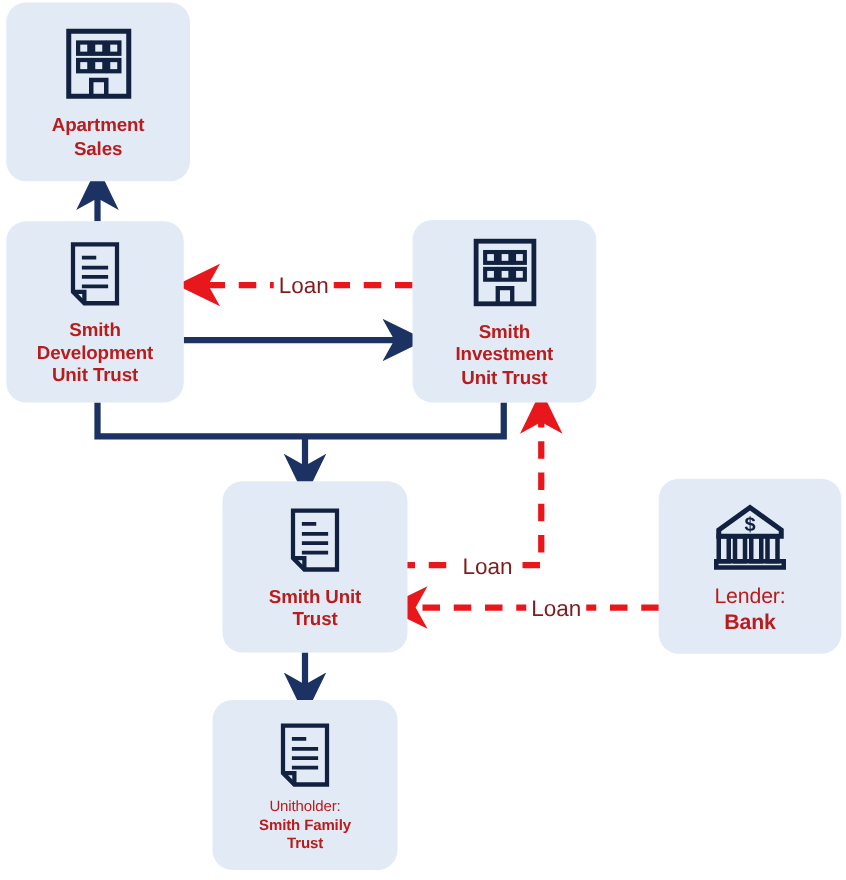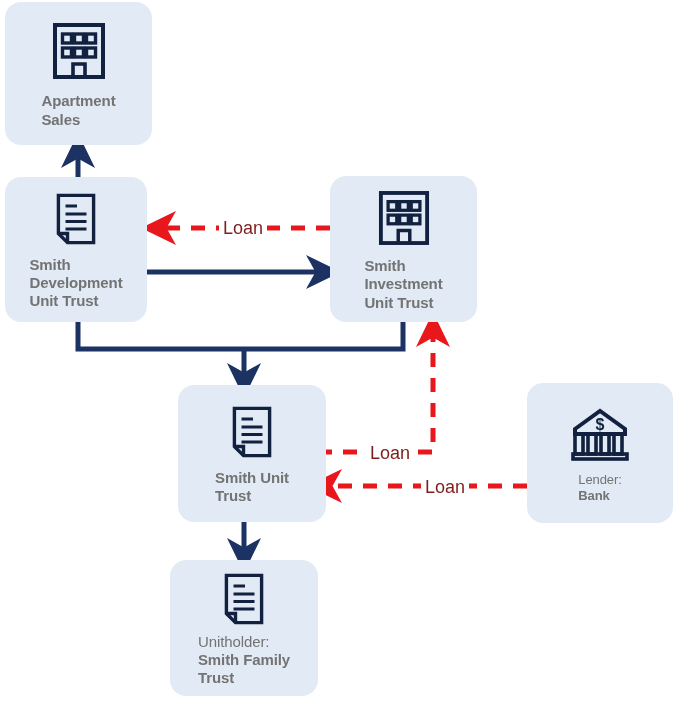--- a/index.html
+++ b/index.html
@@ -35,22 +35,22 @@
     flex-direction: column;
     align-items: center;
     justify-content: center;
     z-index: 3;
   }
   .node .icon-wrap {
     display: block;
     line-height: 0;
   }
   .node .node-label {
-    color: #737373;
-    text-align: left;
+    color: #b91c1c;
+    text-align: center;
     font-weight: bold;
     line-height: 1.22;
     letter-spacing: -0.1px;
   }
   .node .node-label.two-part {
     font-weight: normal;
   }
   .node .node-label .strong {
     font-weight: bold;
     display: block;
@@ -195,40 +195,40 @@
     <span class="icon-wrap">
       <svg width="40" height="52" viewBox="0 0 40 52" xmlns="http://www.w3.org/2000/svg">
         <path d="M2.4,2.4 L37.6,2.4 L37.6,49.6 L11.5,49.6 L2.4,40.5 Z" fill="none" stroke="#11213f" stroke-width="3.4" stroke-linejoin="miter"></path>
         <path d="M2.4,40.5 L11.5,40.5 L11.5,49.6" fill="none" stroke="#11213f" stroke-width="3.4"></path>
         <line x1="9.5" y1="13" x2="21" y2="13" stroke="#11213f" stroke-width="3"></line>
         <line x1="9.5" y1="21" x2="30.5" y2="21" stroke="#11213f" stroke-width="3"></line>
         <line x1="9.5" y1="28.5" x2="30.5" y2="28.5" stroke="#11213f" stroke-width="3"></line>
         <line x1="9.5" y1="36" x2="30.5" y2="36" stroke="#11213f" stroke-width="3"></line>
       </svg>
     </span>
-    <div class="node-label two-part" style="font-size:15px; margin-top:8px;">
+    <div class="node-label two-part" style="font-size:12px; margin-top:8px;">
       <span>Unitholder:</span>
       <span class="strong" style="white-space:pre-line;">Smith Family
 Trust</span>
     </div>
   </div>
 
   <div class="node" style="left:527px; top:383px; width:146px; height:140px; padding-top:4px;">
     <span class="icon-wrap">
       <svg width="58" height="54" viewBox="0 0 58 54" xmlns="http://www.w3.org/2000/svg">
         <path d="M4,22 L29,4 L54,22 L54,27 L4,27 Z" fill="none" stroke="#11213f" stroke-width="4" stroke-linejoin="miter"></path>
         <text x="29" y="22.5" text-anchor="middle" font-family="'Liberation Sans', sans-serif" font-size="16" font-weight="bold" fill="#11213f">$</text>
         <rect x="4" y="27" width="8" height="20" fill="none" stroke="#11213f" stroke-width="3.6"></rect>
         <rect x="17" y="27" width="8" height="20" fill="none" stroke="#11213f" stroke-width="3.6"></rect>
         <rect x="30" y="27" width="8" height="20" fill="none" stroke="#11213f" stroke-width="3.6"></rect>
         <rect x="43" y="27" width="8" height="20" fill="none" stroke="#11213f" stroke-width="3.6"></rect>
         <rect x="2" y="47" width="54" height="5" fill="none" stroke="#11213f" stroke-width="3.6"></rect>
       </svg>
     </span>
-    <div class="node-label two-part" style="font-size:13px; margin-top:11px;">
+    <div class="node-label two-part" style="font-size:17px; margin-top:11px;">
       <span>Lender:</span>
       <span class="strong">Bank</span>
     </div>
   </div>
 
   <div class="edge-label" style="left:219px; top:219px;">Loan</div>
 
   <div class="edge-label" style="left:366px; top:444px;">Loan</div>
 
   <div class="edge-label" style="left:421px; top:478px;">Loan</div>

